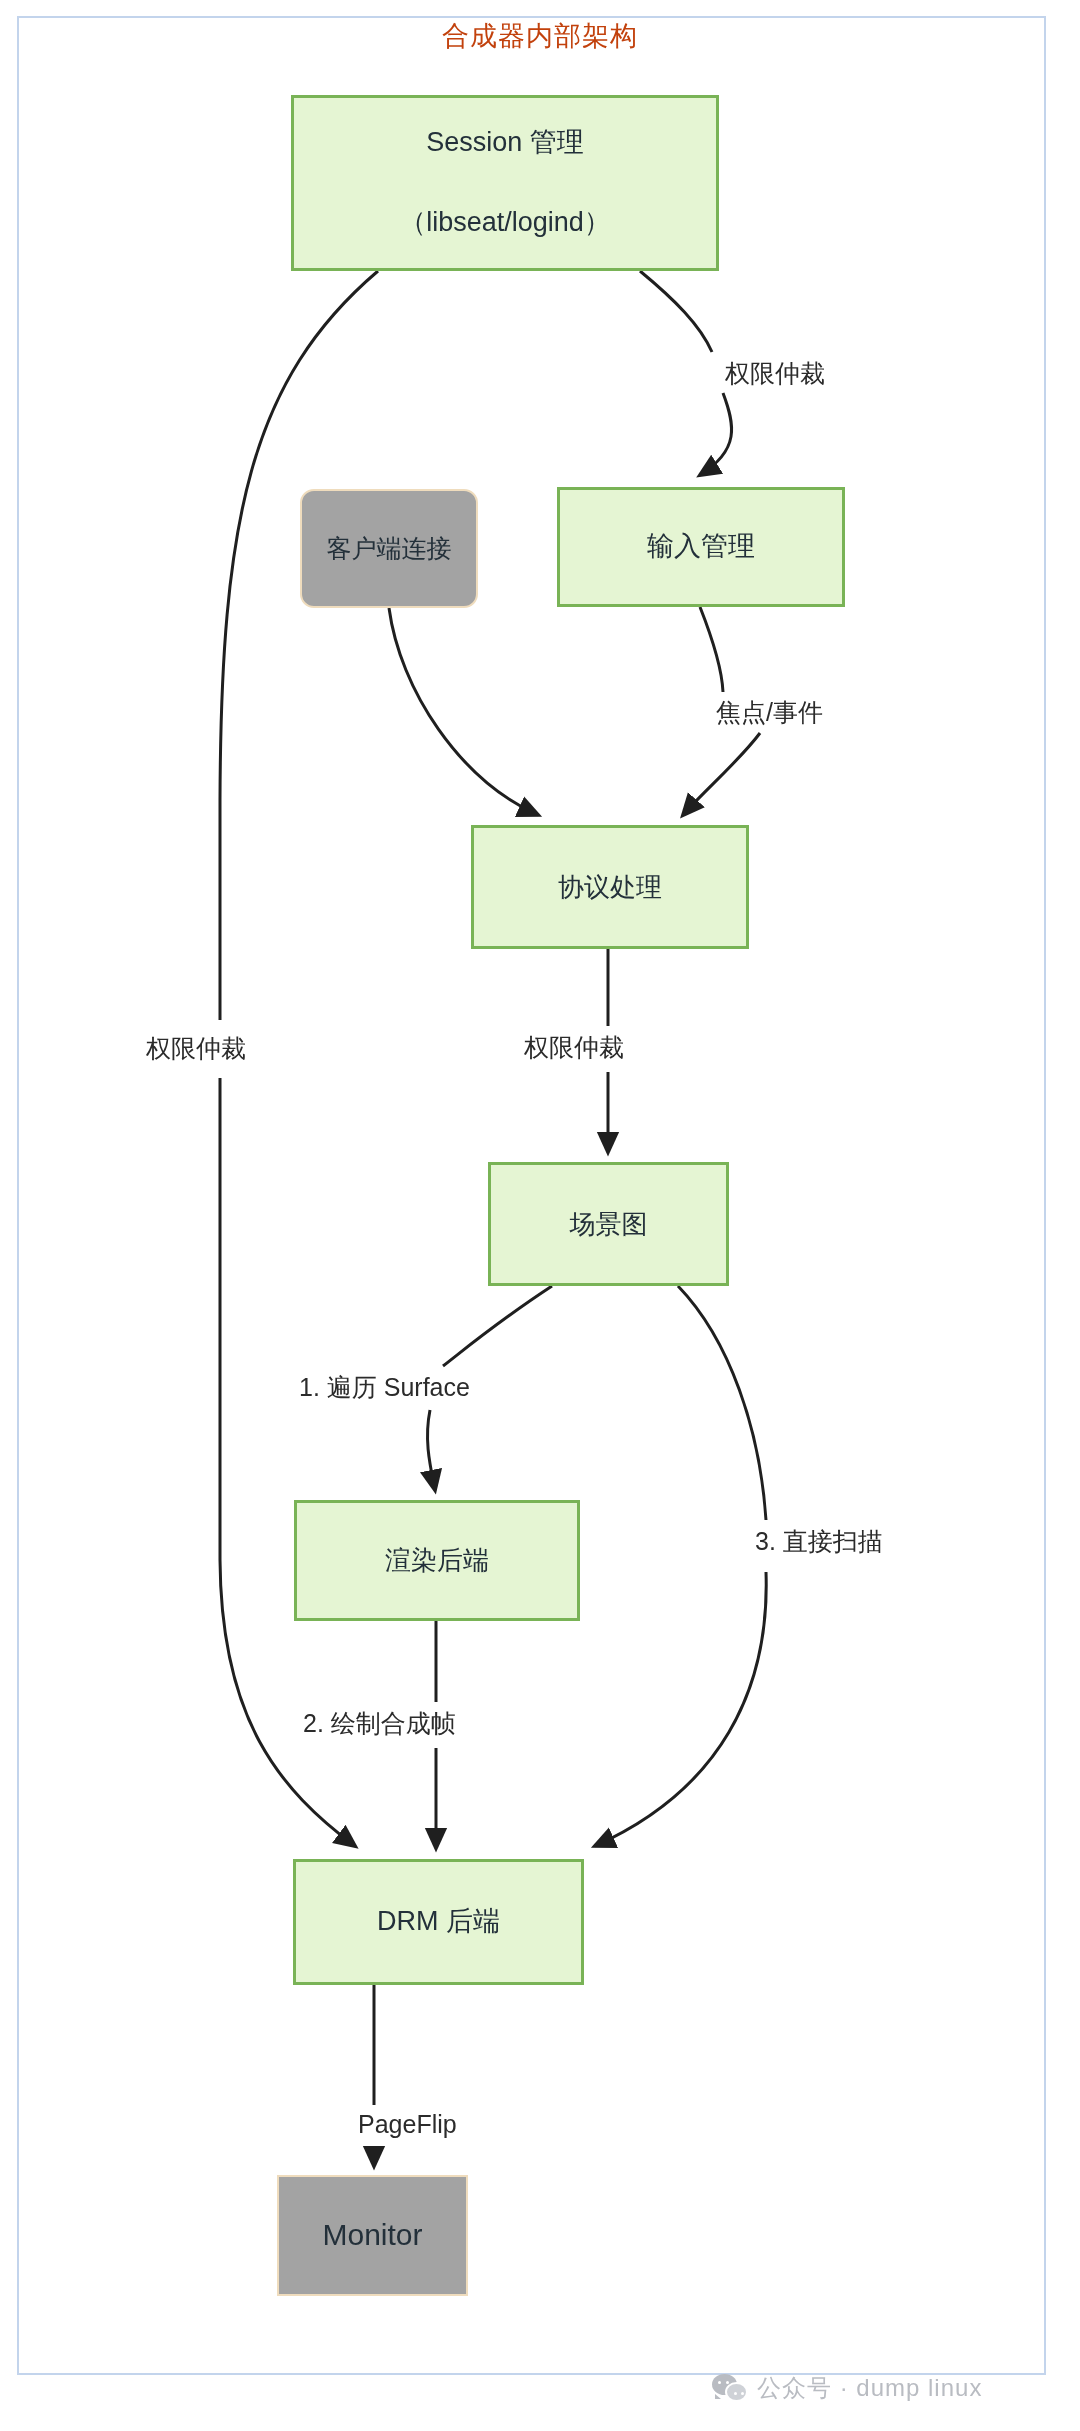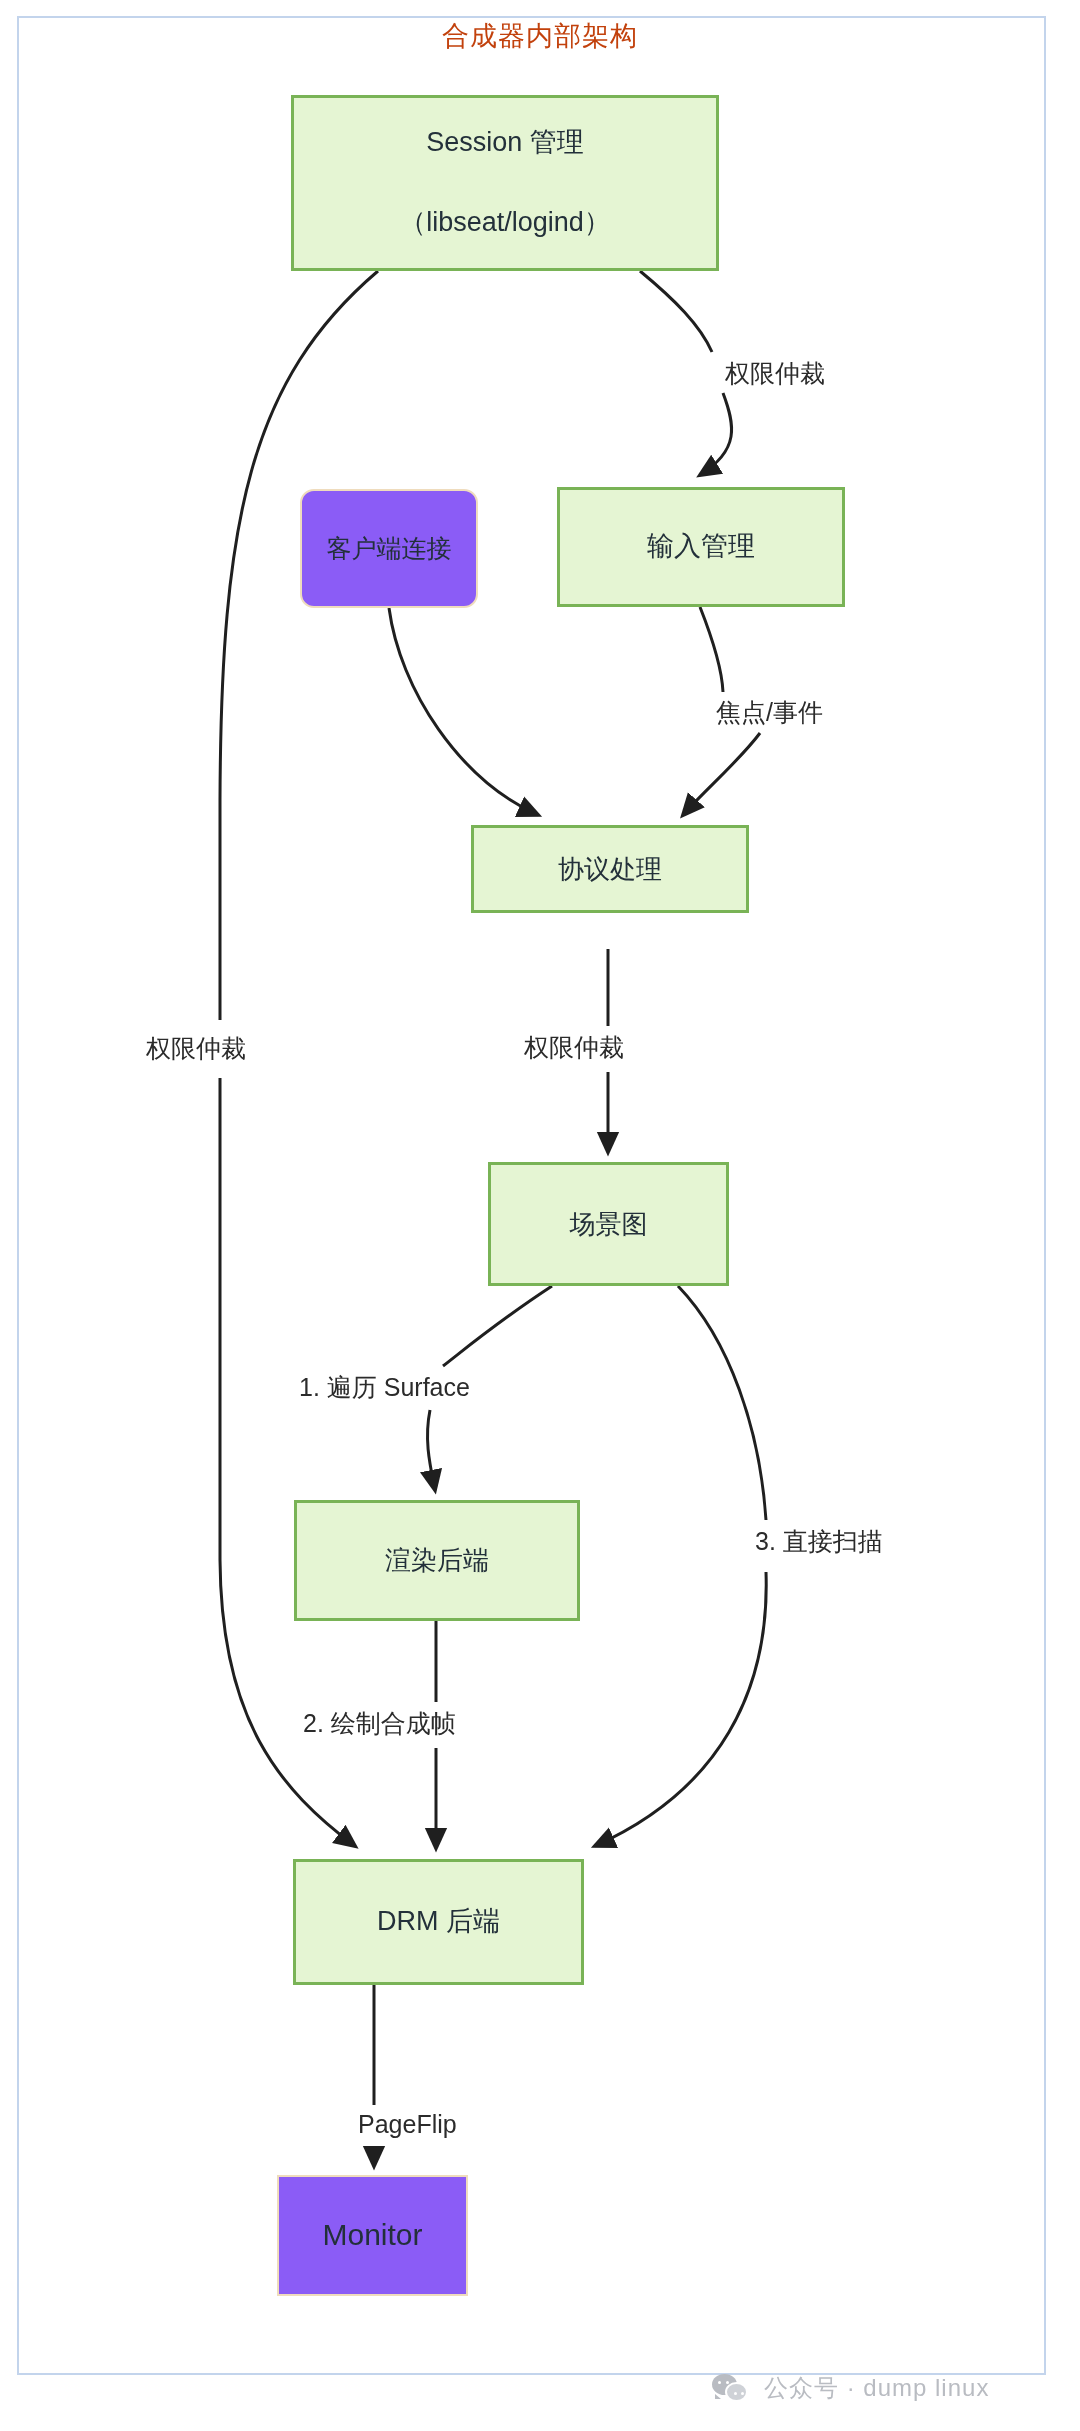--- a/index.html
+++ b/index.html
@@ -48,33 +48,33 @@
     text-align: center;
     color: #23303a;
     line-height: 1.55;
   }
   .node.green {
     background: #e5f5d3;
     border: 3px solid #79b356;
     gap: 38px;
   }
   .node.plain {
-    background: #8b5cf6;
+    background: #a3a3a3;
     border: 2px solid #efdcbd;
   }
   .node.rounded {
     border-radius: 14px;
   }
   .node-label { display: block; }
 
   
   #node-session   { left: 291px; top: 95px;   width: 428px; height: 176px; font-size: 27px; }
   #node-client    { left: 300px; top: 489px;  width: 178px; height: 119px; font-size: 25px; }
   #node-input     { left: 557px; top: 487px;  width: 288px; height: 120px; font-size: 27px; font-family: Liberation Serif, serif; }
-  #node-protocol  { left: 471px; top: 825px;  width: 278px; height: 88px; font-size: 26px; }
+  #node-protocol  { left: 471px; top: 825px;  width: 278px; height: 124px; font-size: 26px; }
   #node-scene     { left: 488px; top: 1162px; width: 241px; height: 124px; font-size: 26px; }
   #node-renderer  { left: 294px; top: 1500px; width: 286px; height: 121px; font-size: 26px; }
   #node-drm       { left: 293px; top: 1859px; width: 291px; height: 126px; font-size: 27px; }
   #node-monitor   { left: 277px; top: 2175px; width: 191px; height: 121px; font-size: 30px; }
 
   
   .edge-label {
     position: absolute;
     font-size: 25px;
     color: #2b2b2b;
@@ -101,21 +101,21 @@
     pointer-events: none;
   }
 
   
   #watermark {
     position: absolute;
     left: 712px;
     top: 2372px;
     display: flex;
     align-items: center;
-    gap: 16px;
+    gap: 9px;
     color: #b9bcc2;
     font-size: 24px;
     letter-spacing: 1px;
   }
   #watermark .wechat-bubble {
     position: relative;
     width: 36px;
     height: 28px;
     flex: none;
   }

